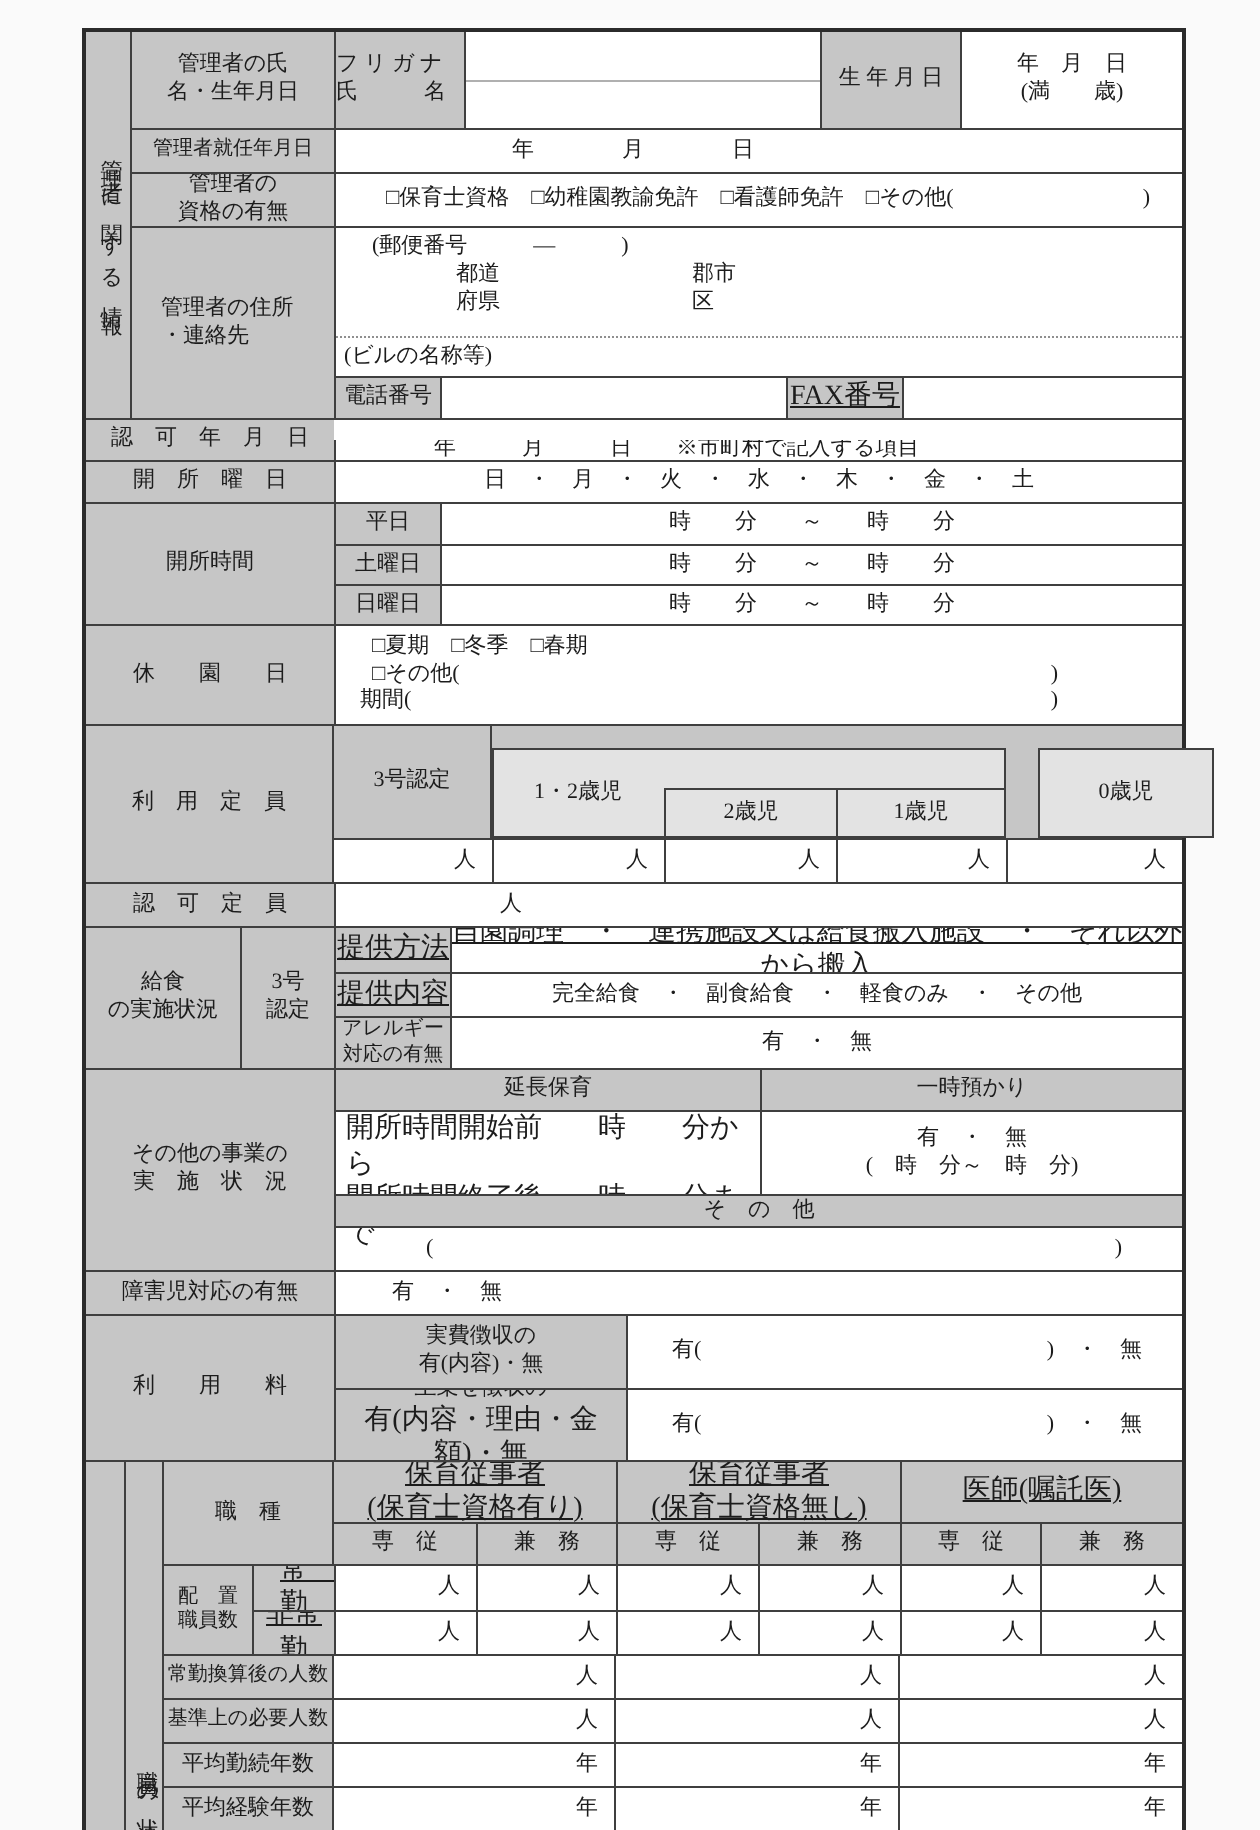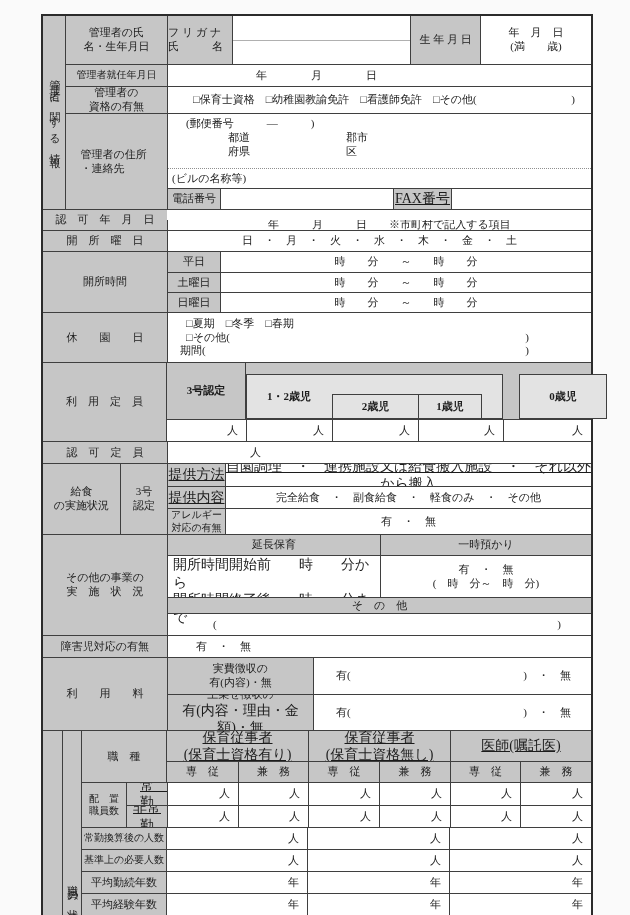--- a/index.html
+++ b/index.html
@@ -26,26 +26,26 @@
   .w20{width:20px}.w22{width:22px}.w40{width:40px}.w44{width:44px}.w47{width:47px}.w52{width:52px}
   .w57{width:57px}.w58{width:58px}.w65{width:65px}.w70{width:70px}.w71{width:71px}.w77{width:77px}
   .w79{width:79px}.w84{width:84px}.w85{width:85px}.w86{width:86px}.w88{width:88px}.w102{width:102px}
   .w111{width:111px}.w124{width:124px}.w141{width:141px}.w142{width:142px}.w145{width:145px}
   .w173{width:173px}.w178{width:178px}.w212{width:212px}
   
   .h16{height:16px}.h20{height:20px}.h21{height:21px}.h22{height:22px}.h24{height:24px}.h26{height:26px}
   .h27{height:27px}.h30{height:30px}.h36{height:36px}.h42{height:42px}.h48{height:48px}.h50{height:50px}
   .h54{height:54px}
   .padcell{padding-right:8px;}
-  .caph{position:relative;height:56px;background:var(--gray);font-weight:bold;}
+  .caph{position:relative;height:56px;background:var(--gray);}
   .sango{position:absolute;left:0;top:0;width:79px;height:56px;border-right:1px solid var(--bc);display:flex;align-items:center;justify-content:center;box-sizing:border-box;}
   .bx{position:absolute;background:var(--lgray);border:1px solid var(--bc);box-sizing:border-box;display:flex;align-items:center;justify-content:center;}
   .bx12{left:79px;top:11px;width:257px;height:45px;padding-right:171px;}
   .bx2{left:165px;top:31px;width:87px;height:25px;}
-  .bx1{left:251px;top:31px;width:64px;height:25px;}
+  .bx1{left:251px;top:31px;width:85px;height:25px;}
   .bx0{left:336px;top:11px;width:88px;height:45px;margin-left:16px;}
   .fur-top{border-bottom:1px solid #b0b0b0;}
   .addr{padding:3px 0 0 0;align-items:flex-start;}
   .parline{display:flex;justify-content:space-between;width:100%;}
 </style>
 </head>
 <body>
 
 <div class="form">
 
@@ -117,21 +117,21 @@
             <div class="c bl w58 gray sm10">FAX番号</div>
             <div class="c bl f1"></div>
           </div>
         </div>
       </div>
     </div>
   </div>
 
   <div class="r bt h21">
     <div class="c w124 gray">認　可　年　月　日</div>
-    <div class="c bl f1 left" style="padding-left:100px;margin-top:10px;">年　　　月　　　日　　※市町村で記入する項目</div>
+    <div class="c bl f1 left" style="padding-left:49px;margin-top:10px;">年　　　月　　　日　　※市町村で記入する項目</div>
   </div>
 
   <div class="r bt h21">
     <div class="c w124 gray">開　所　曜　日</div>
     <div class="c bl f1">日　・　月　・　火　・　水　・　木　・　金　・　土</div>
   </div>
 
   <div class="r bt">
     <div class="c w124 gray">開所時間</div>
     <div class="col bl f1">

